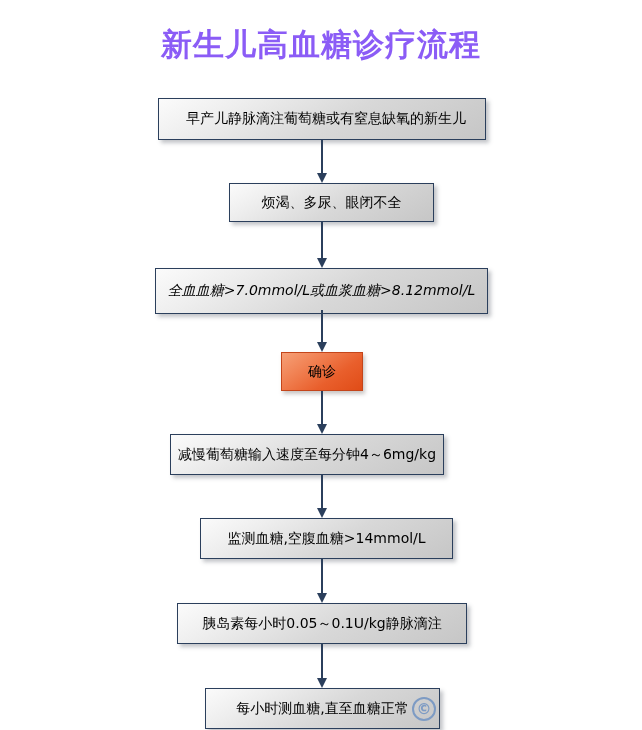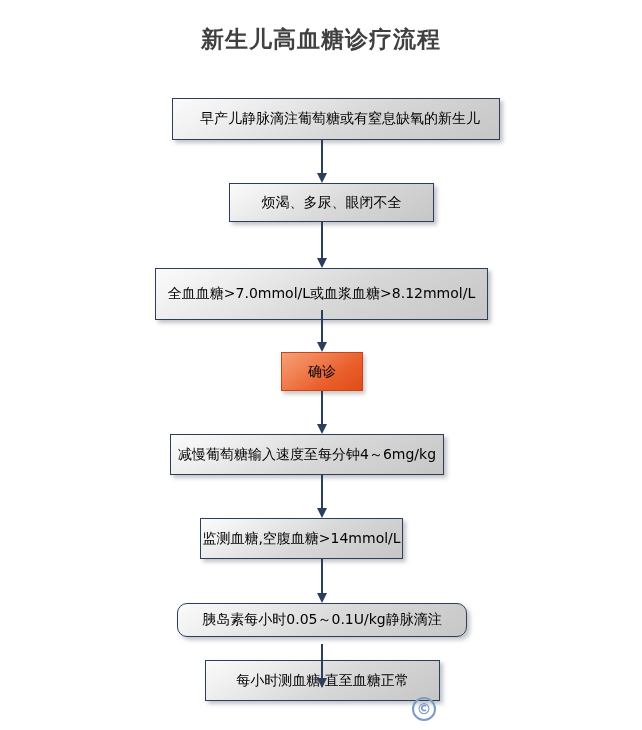--- a/index.html
+++ b/index.html
@@ -21,23 +21,23 @@
     background: #ffffff;
   }
 
   
   #chart-title {
     position: absolute;
     left: 0;
     top: 24px;
     width: 642px;
     text-align: center;
-    font-size: 23px;
+    font-size: 31px;
     font-weight: bold;
-    color: #404040;
+    color: #8b5cf6;
     letter-spacing: 1px;
     font-family: "DejaVu Sans", "Liberation Sans", sans-serif;
   }
 
   
   .node {
     position: absolute;
     box-sizing: border-box;
     border: 1px solid #2b3f5c;
     background: linear-gradient(150deg, #fbfbfb 0%, #eeeeee 22%, #d8d8d8 55%, #c6c6c6 100%);
@@ -114,42 +114,42 @@
   #watermark .wm-text { letter-spacing: 0px; }
 </style>
 </head>
 <body>
 
 <div id="canvas">
 
   <div id="chart-title">新生儿高血糖诊疗流程</div>
 
   <div id="nodes-layer">
-      <div class="node" style="left: 172px; top: 98px; width: 328px; height: 42px; padding-left: 8px;">
+      <div class="node" style="left: 158px; top: 98px; width: 328px; height: 42px; padding-left: 8px;">
         <span class="node-label">早产儿静脉滴注葡萄糖或有窒息缺氧的新生儿</span>
       </div>
       <div class="node" style="left: 221px; top: 183px; width: 205px; height: 39px; margin-left: 8px;">
         <span class="node-label">烦渴、多尿、眼闭不全</span>
       </div>
-      <div class="node" style="left: 155px; top: 268px; width: 333px; height: 52px;">
+      <div class="node" style="left: 155px; top: 268px; width: 333px; height: 46px; font-style: italic;">
         <span class="node-label">全血血糖&gt;7.0mmol/L或血浆血糖&gt;8.12mmol/L</span>
       </div>
       <div class="node accent" style="left: 281px; top: 352px; width: 82px; height: 39px;">
         <span class="node-label">确诊</span>
       </div>
       <div class="node" style="left: 170px; top: 434px; width: 274px; height: 41px;">
         <span class="node-label">减慢葡萄糖输入速度至每分钟4～6mg/kg</span>
       </div>
-      <div class="node" style="left: 200px; top: 518px; width: 203px; height: 41px;">
+      <div class="node" style="left: 200px; top: 518px; width: 253px; height: 41px;">
         <span class="node-label">监测血糖,空腹血糖&gt;14mmol/L</span>
       </div>
-      <div class="node" style="left: 177px; top: 603px; width: 290px; height: 34px; border-radius: 10px;">
+      <div class="node" style="left: 177px; top: 603px; width: 290px; height: 41px;">
         <span class="node-label">胰岛素每小时0.05～0.1U/kg静脉滴注</span>
       </div>
-      <div class="node" style="left: 205px; top: 660px; width: 235px; height: 41px;">
+      <div class="node" style="left: 205px; top: 688px; width: 235px; height: 41px;">
         <span class="node-label">每小时测血糖,直至血糖正常</span>
       </div>
     </div>
   <div id="connectors-layer">
       <div class="connector" style="left: 321px; top: 140px; height: 33px;"></div>
       <div class="arrowhead" style="left: 317px; top: 173px;"></div>
       <div class="connector" style="left: 321px; top: 222px; height: 36px;"></div>
       <div class="arrowhead" style="left: 317px; top: 258px;"></div>
       <div class="connector" style="left: 321px; top: 310px; height: 32px;"></div>
       <div class="arrowhead" style="left: 317px; top: 342px;"></div>

